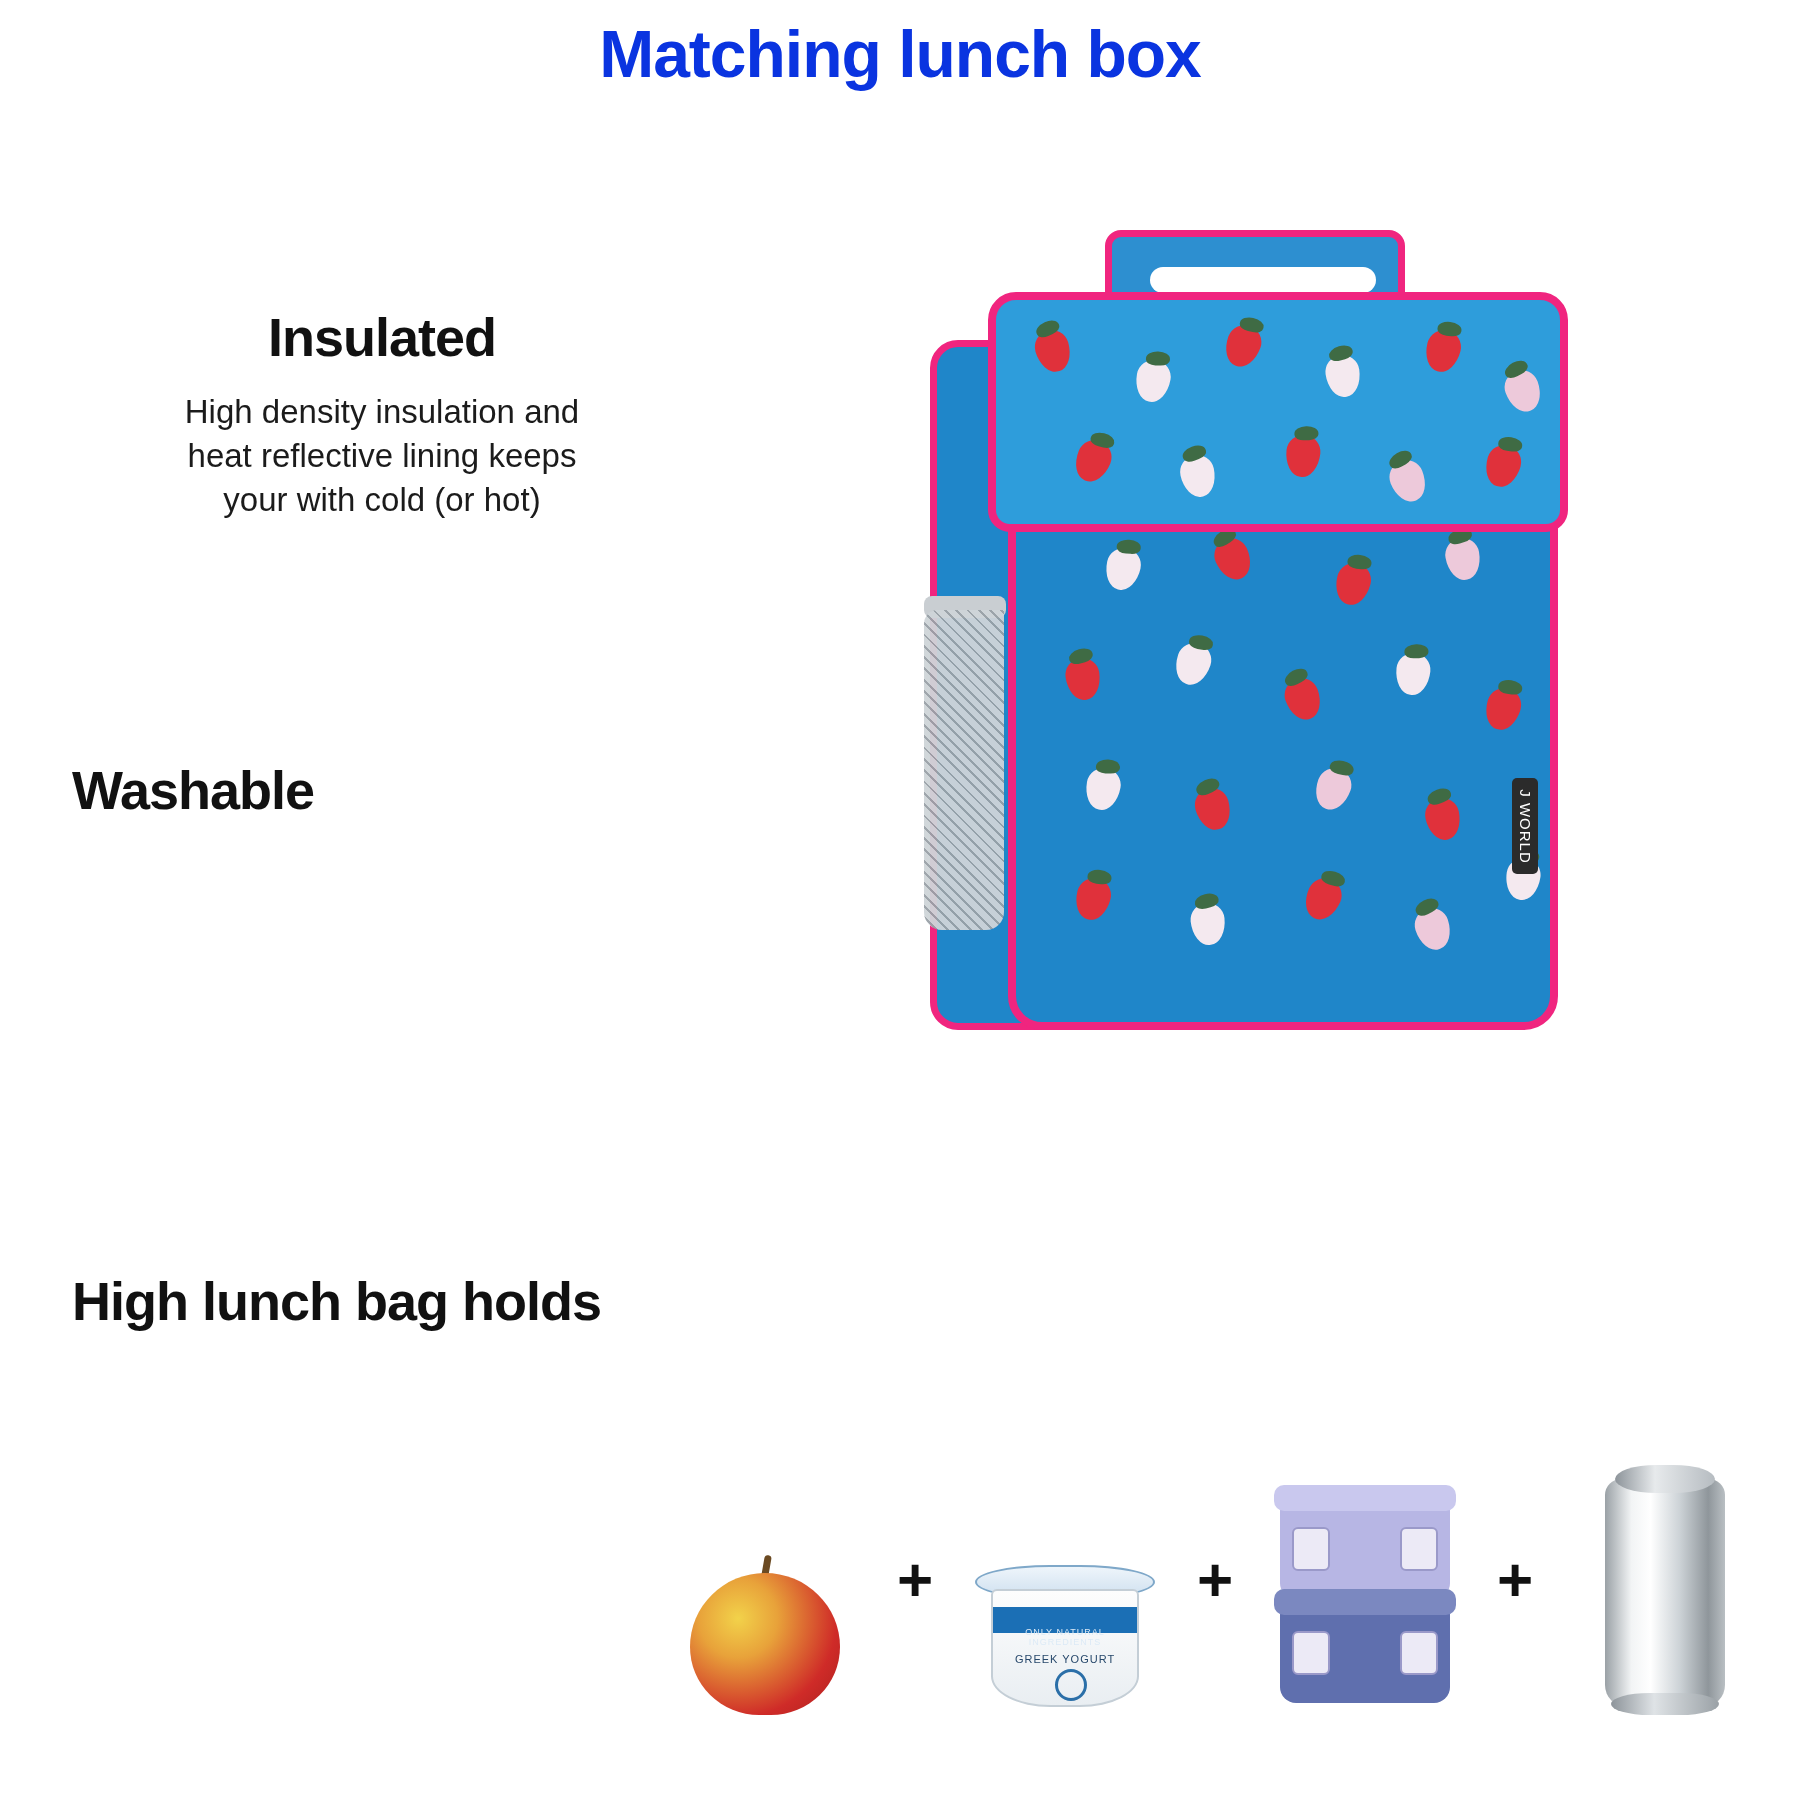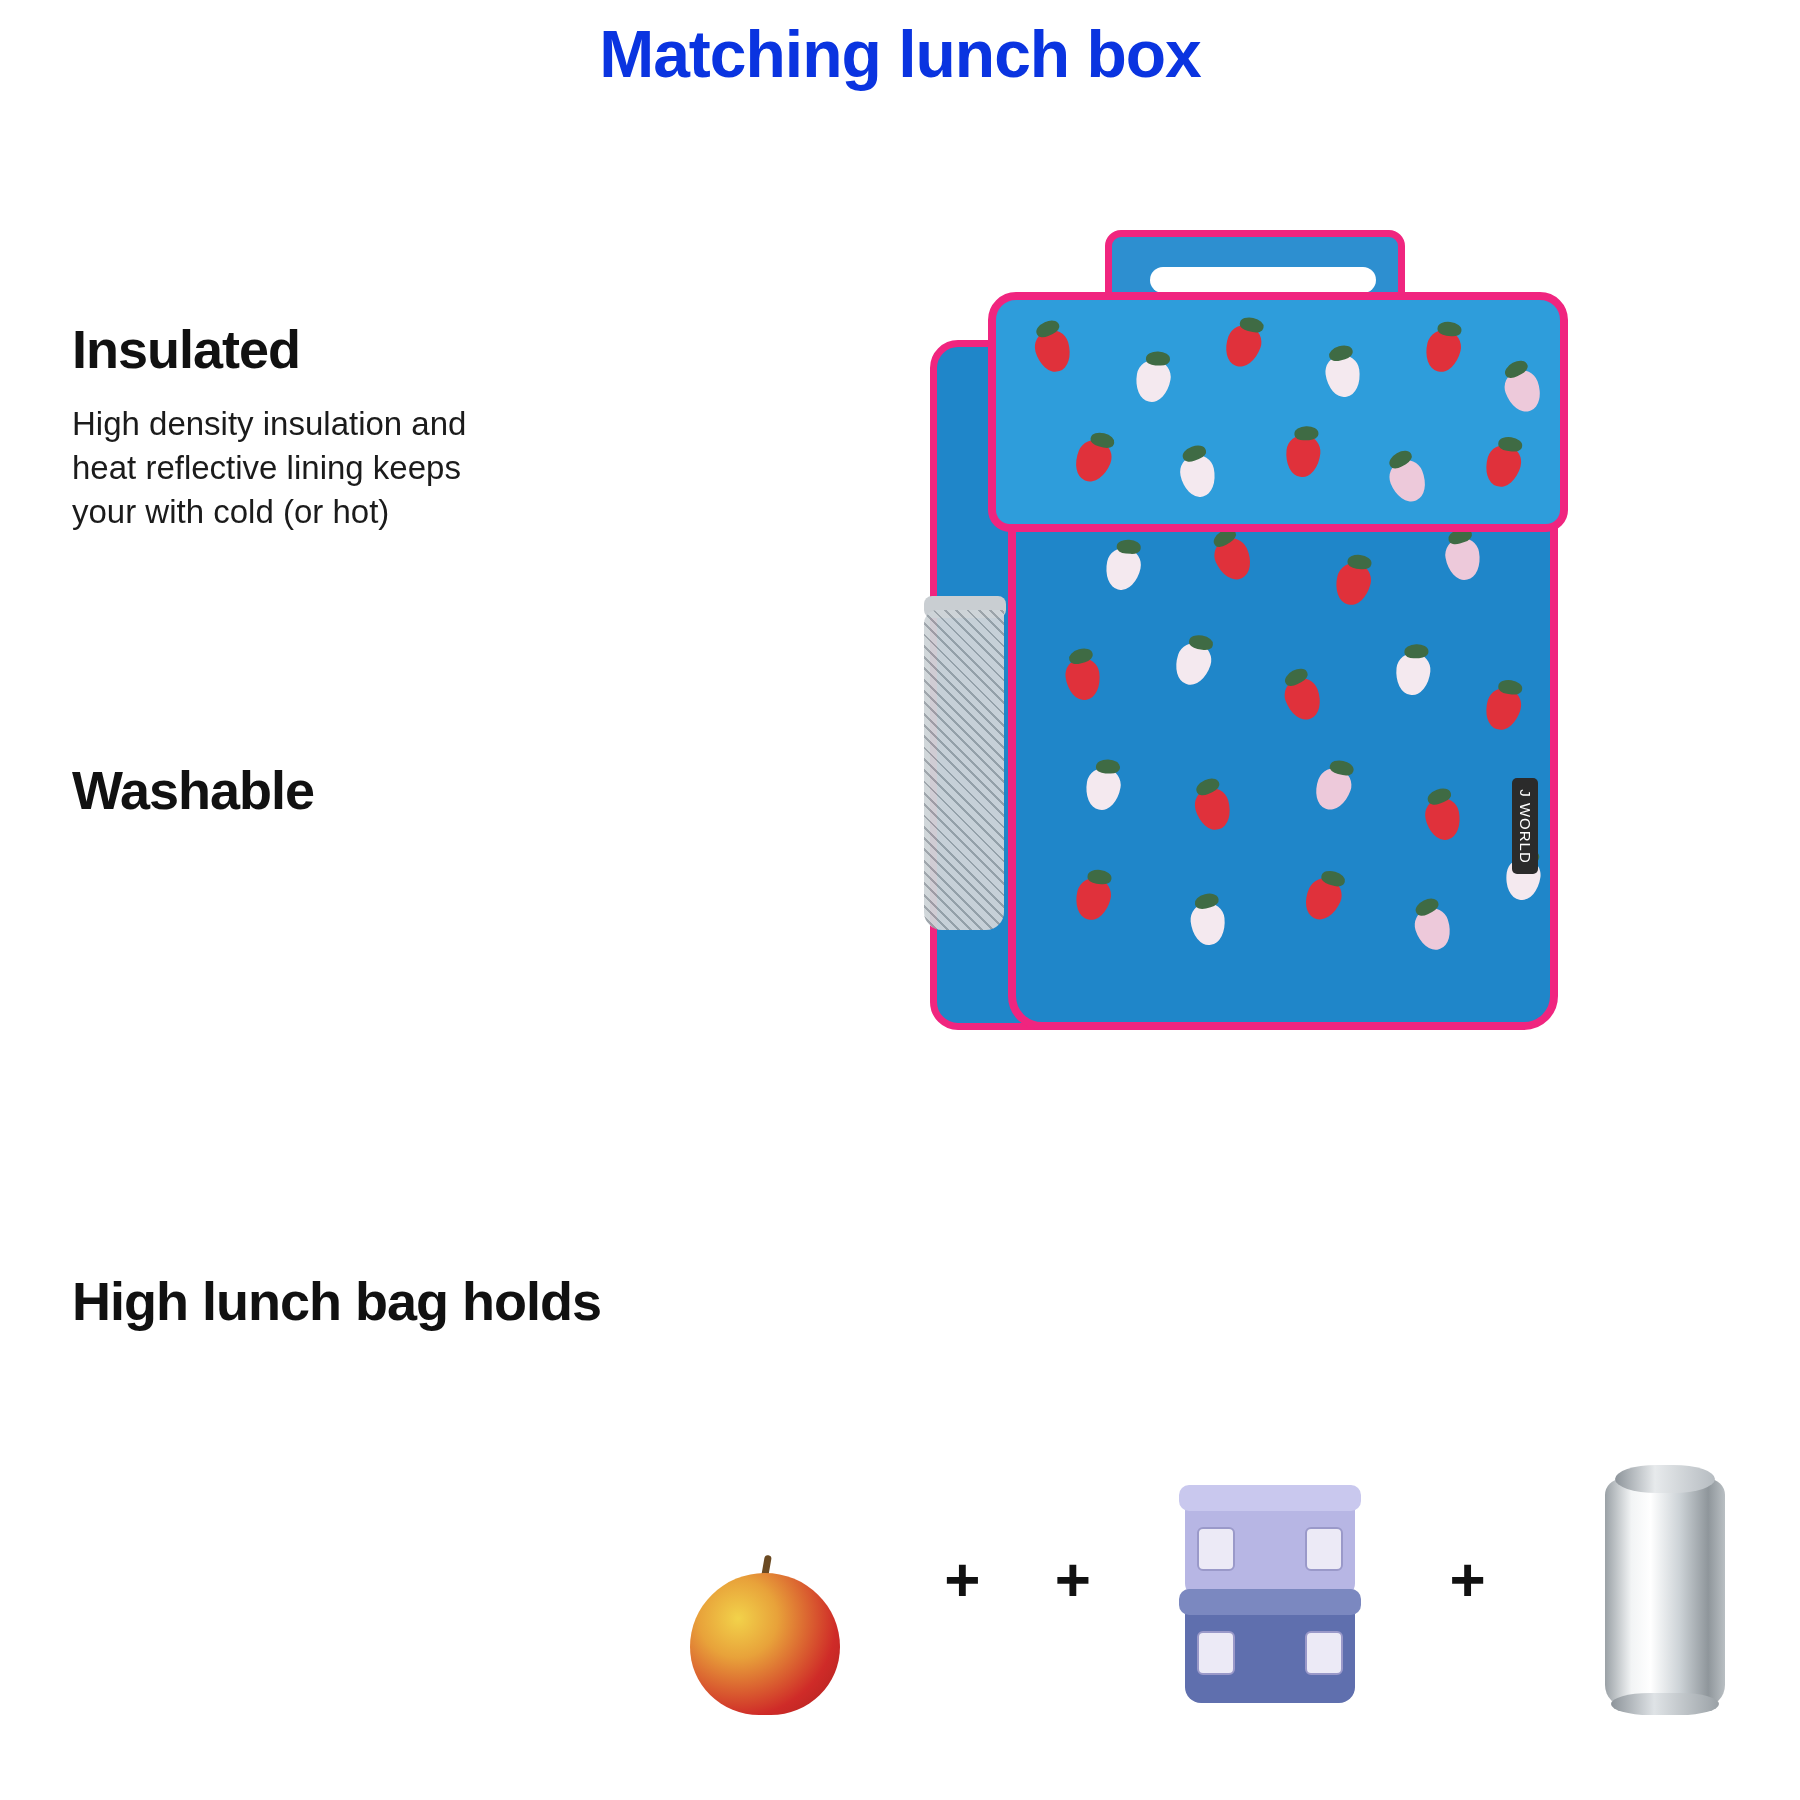--- a/index.html
+++ b/index.html
@@ -34,21 +34,21 @@
     color:#111;
     margin:0 0 22px 0;
   }
   .feature-body{
     font-size:33px;
     line-height:1.33;
     color:#1b1b1b;
     margin:0;
     white-space:pre-line;
   }
-  #feature-insulated{top:318px;width:620px;}
+  #feature-insulated{top:306px;width:620px;text-align:center;}
   #feature-washable{top:759px;width:820px;}
   #holds-block{position:absolute;left:72px;top:1270px;width:800px;}
   #holds-block .feature-title{font-size:54px;margin-bottom:36px;}
   .holds-list{
     font-size:33px;
     line-height:1.42;
     color:#1b1b1b;
     white-space:pre-line;
   }
 
@@ -378,20 +378,32 @@
 
   <div class="item">
     <div class="apple">
       <div class="apple-stem"></div>
       <div class="apple-body"></div>
     </div>
   </div>
 
   <div class="plus">+</div>
 
+  <div class="item">
+    <div class="yogurt">
+      <div class="yogurt-lid"></div>
+      <div class="yogurt-cup">
+        <div class="yogurt-band">
+          <div class="yogurt-text2">ONLY NATURAL INGREDIENTS</div>
+        </div>
+        <div class="yogurt-text1">GREEK YOGURT</div>
+        <div class="yogurt-logo"></div>
+      </div>
+    </div>
+  </div>
 
   <div class="plus">+</div>
 
   <div class="item">
     <div class="stack">
       <div class="cont top">
         <div class="lid"></div>
         <div class="latch l"></div>
         <div class="latch r"></div>
       </div>

